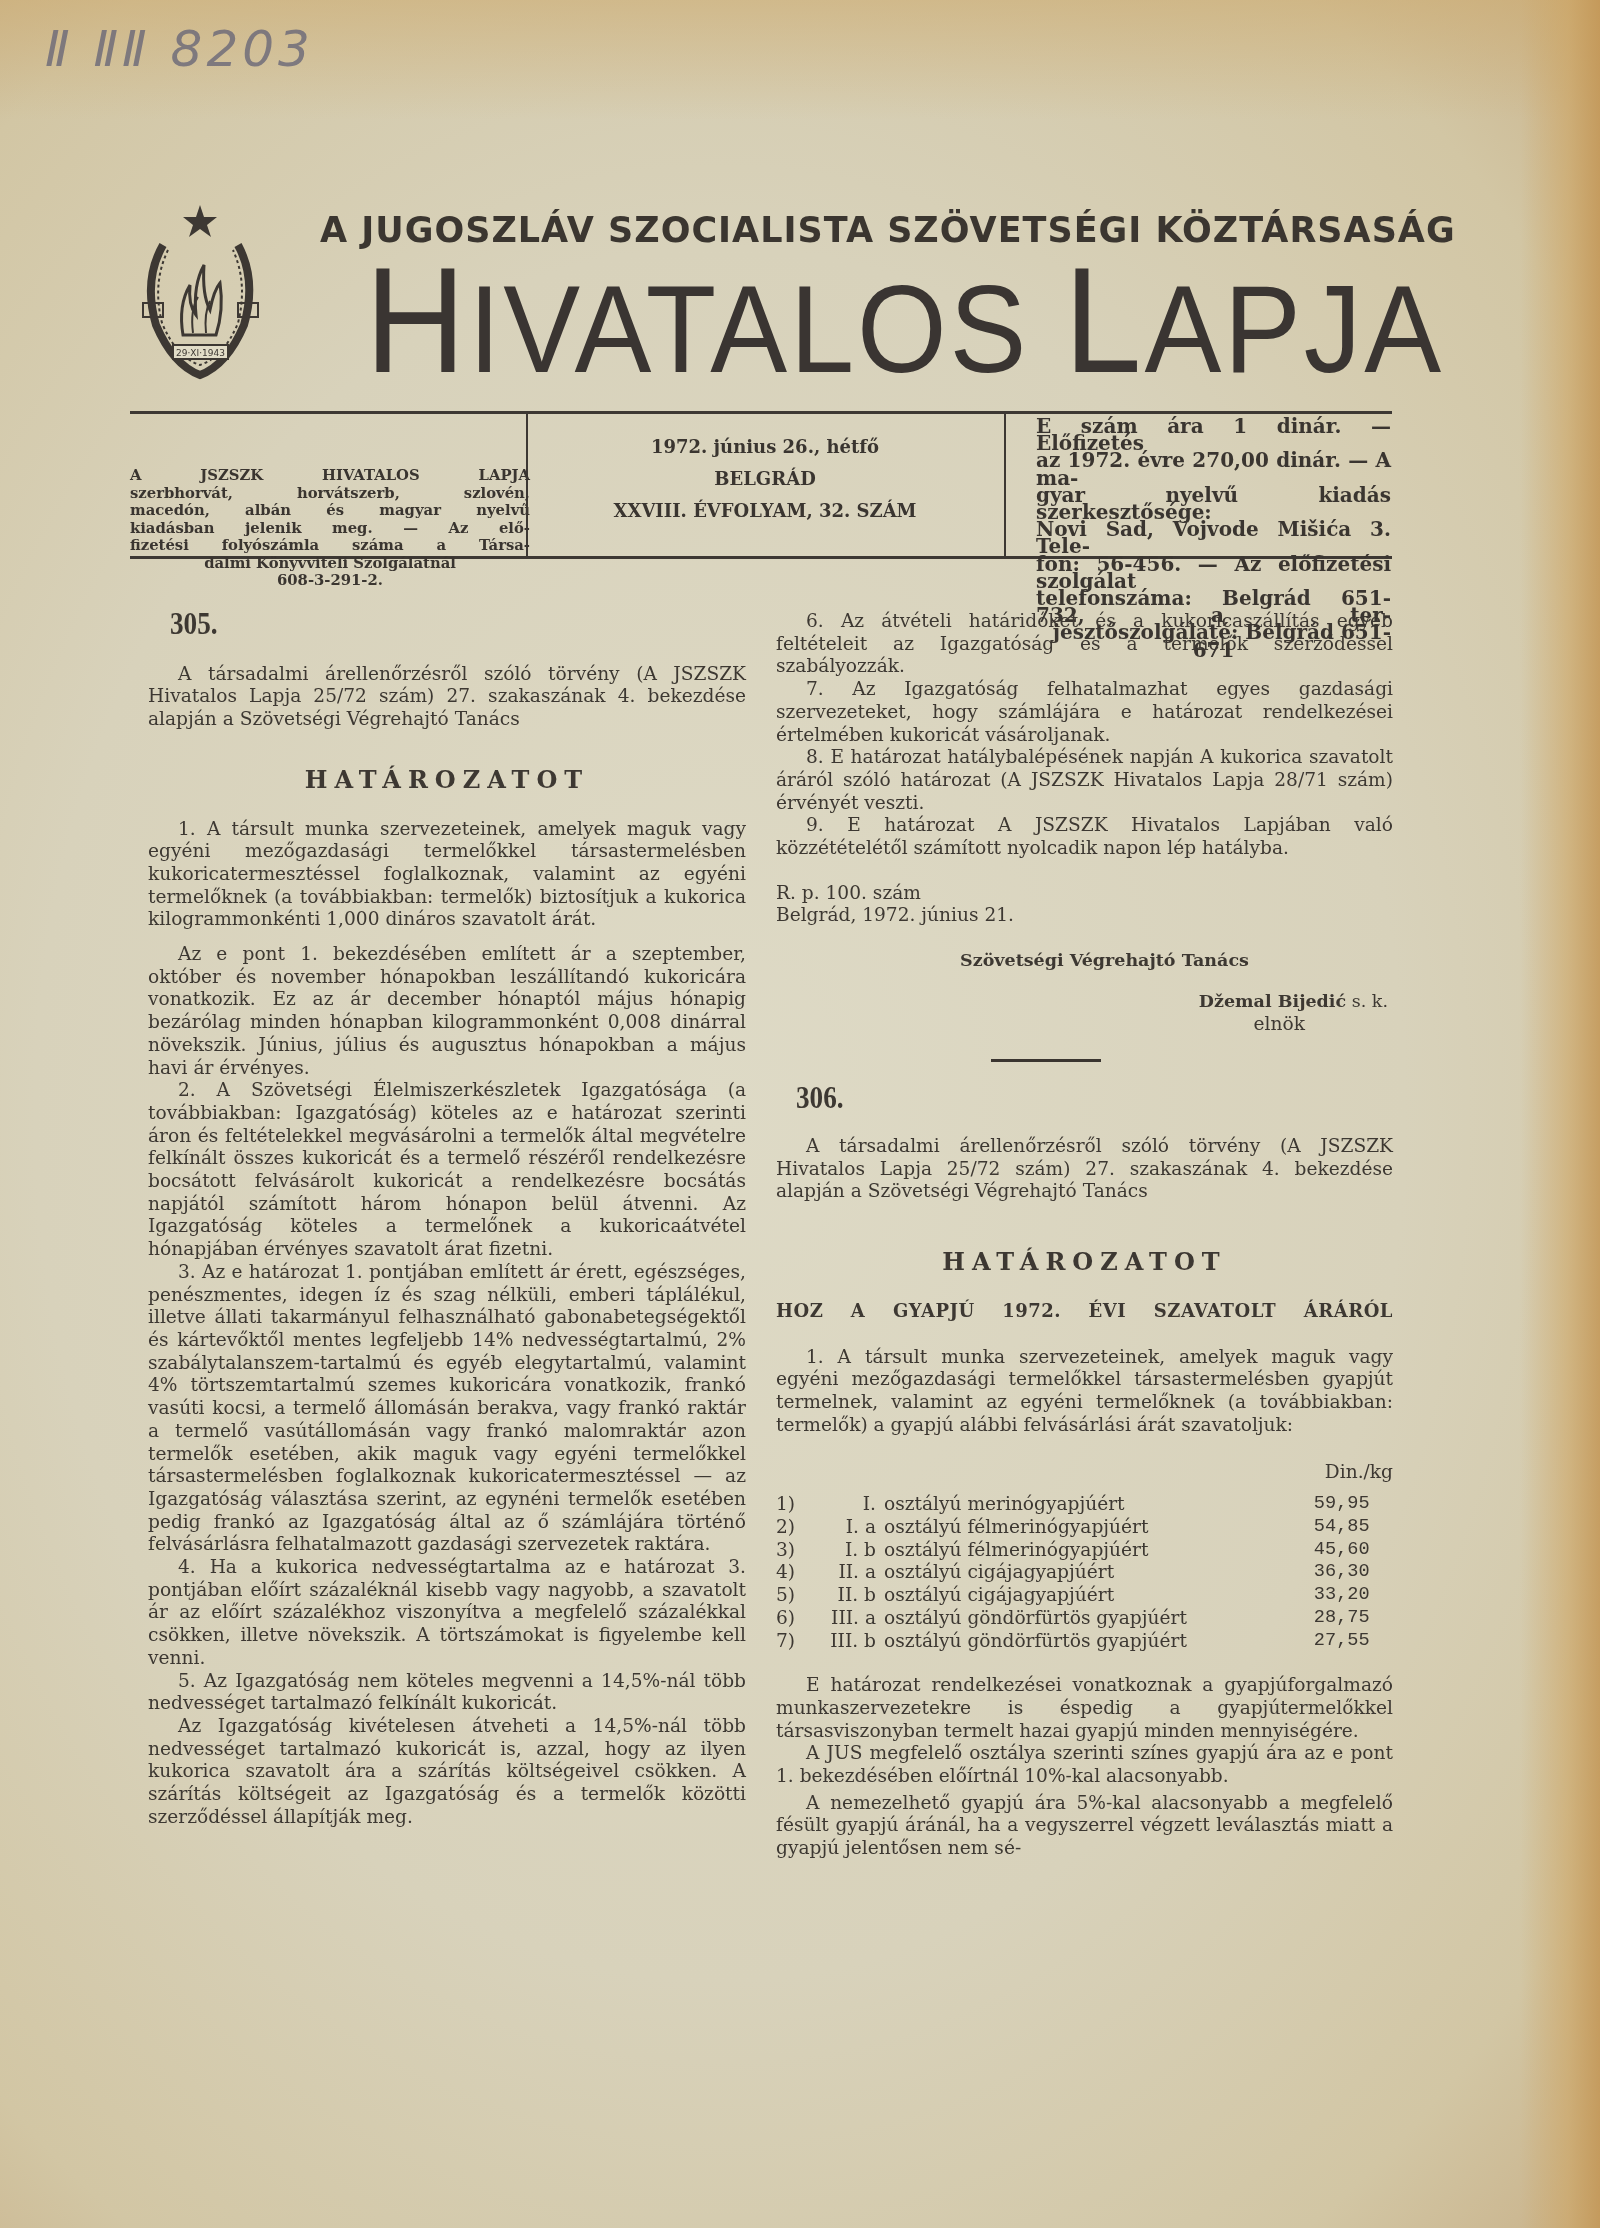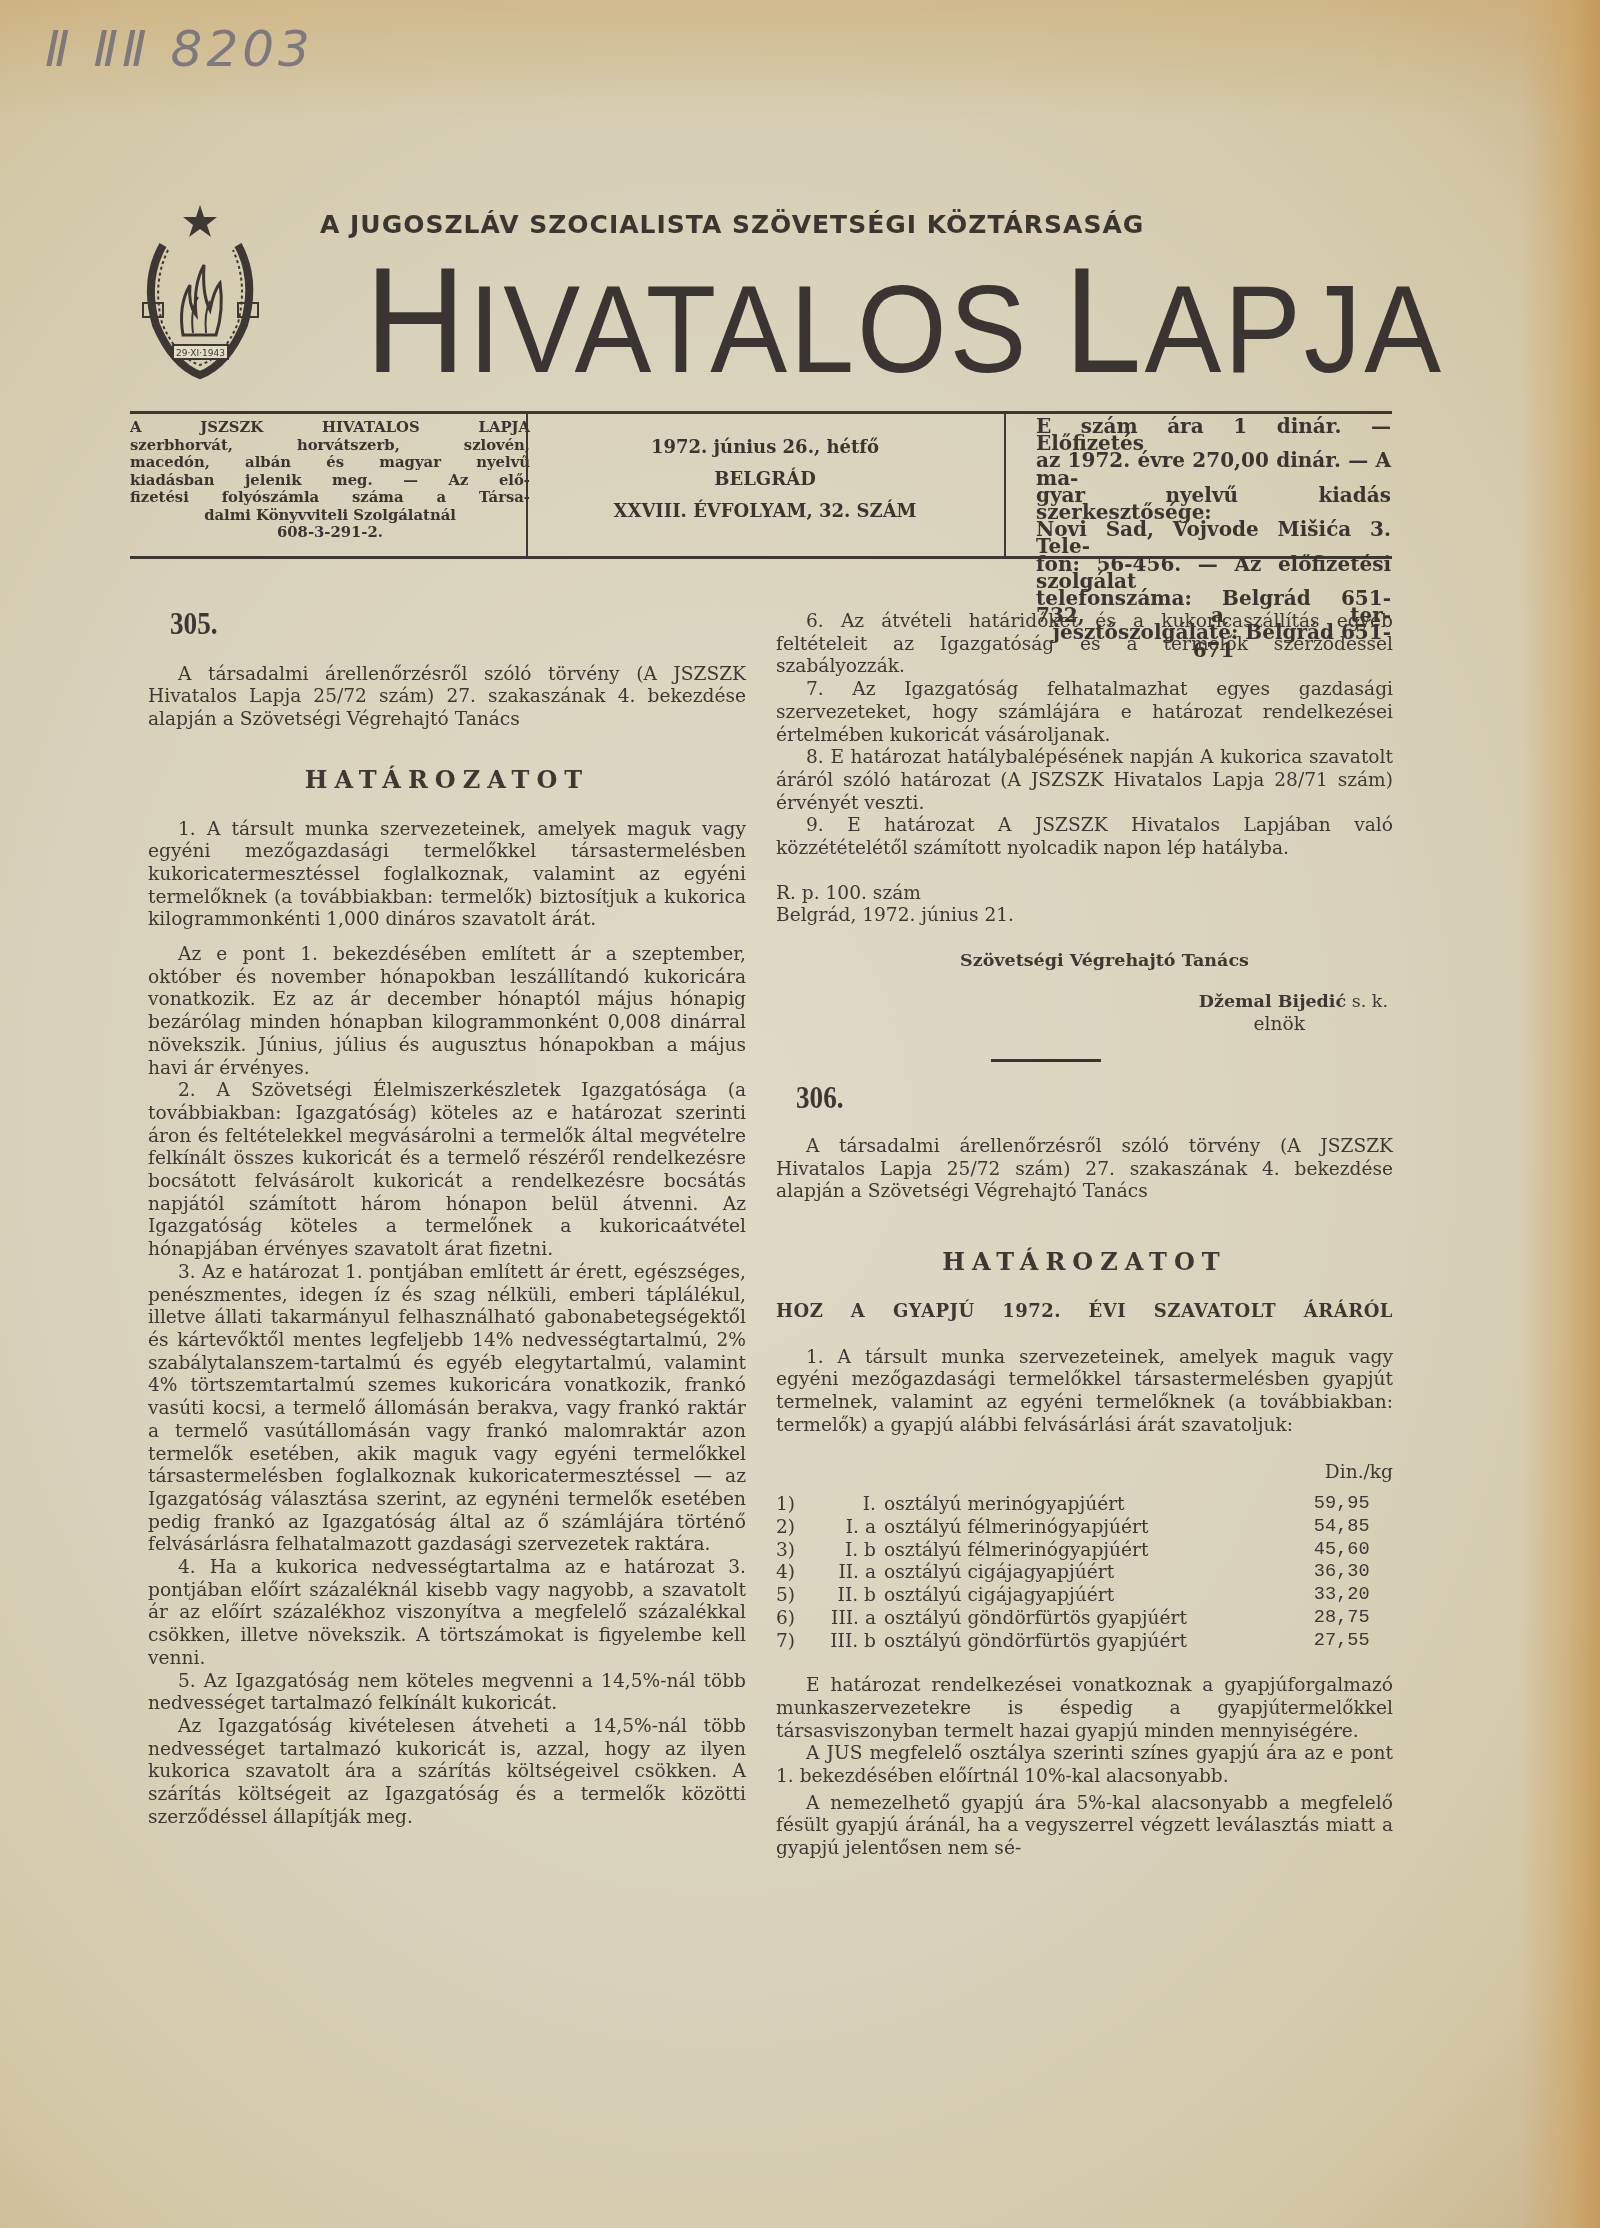--- a/index.html
+++ b/index.html
@@ -13,28 +13,28 @@
   .edge-right { position:absolute; top:0; right:0; width:80px; height:2228px;
     background: linear-gradient(90deg, rgba(210,180,120,0) 0%, rgba(205,165,100,0.6) 60%, rgba(195,150,85,0.85) 100%); }
   .edge-top { position:absolute; top:0; left:0; width:1600px; height:120px;
     background: linear-gradient(180deg, rgba(205,170,110,0.55) 0%, rgba(215,200,160,0) 100%); }
   .handwriting { position:absolute; left:45px; top:20px; font-family:"DejaVu Sans", sans-serif;
     font-size:50px; color:#6a6878; font-style:italic; letter-spacing:4px; opacity:.8; }
 
   
   .emblem { position:absolute; left:138px; top:205px; width:125px; height:180px; }
   .super-title { position:absolute; left:320px; top:210px; font-family:"DejaVu Sans", sans-serif;
-    font-weight:bold; font-size:25px; letter-spacing:1px; color:#3b3630; white-space:nowrap; }
+    font-weight:bold; font-size:35px; letter-spacing:1px; color:#3b3630; white-space:nowrap; }
   .main-title { position:absolute; left:365px; top:258px; font-family:"Liberation Sans", sans-serif;
     font-size:124px; line-height:124px; letter-spacing:3px; color:#3a3532; transform:scaleX(0.93); transform-origin:left top; white-space:nowrap; }
   .main-title .big { font-size:150px; }
 
   .rule { position:absolute; background:#3d3833; }
   .info-box { position:absolute; top:418px; height:136px; }
-  .info-left { left:130px; width:400px; font-family:"DejaVu Serif", serif; font-weight:bold; font-size:14.8px; line-height:17.5px; text-align:justify; text-align-last:justify; }
+  .info-left { left:130px; width:400px; font-family:"DejaVu Serif", serif; font-weight:bold; font-size:14.8px; line-height:17.5px; text-align:justify; text-align-last:justify;margin-top:48px; }
   .info-left .last { text-align:center; text-align-last:center; display:block; }
   .info-left .center { text-align:center; text-align-last:center; display:block; }
   .info-mid { left:535px; width:460px; text-align:center; font-family:"DejaVu Serif", serif; font-weight:bold; font-size:18px; color:#3a3530; }
   .info-mid div { margin-top:11px; }
   .info-mid div:first-child { margin-top:18px; }
   .info-right { left:1036px; width:355px; font-family:"DejaVu Serif", serif; font-weight:bold; font-size:20px; line-height:17.2px; text-align:justify; text-align-last:justify; }
   .info-right .last { text-align:right; text-align-last:center; display:block; }
 
   
   .col { position:absolute; font-family:"DejaVu Serif", serif; font-size:18.6px; line-height:22.7px; color:#3d3832; }

